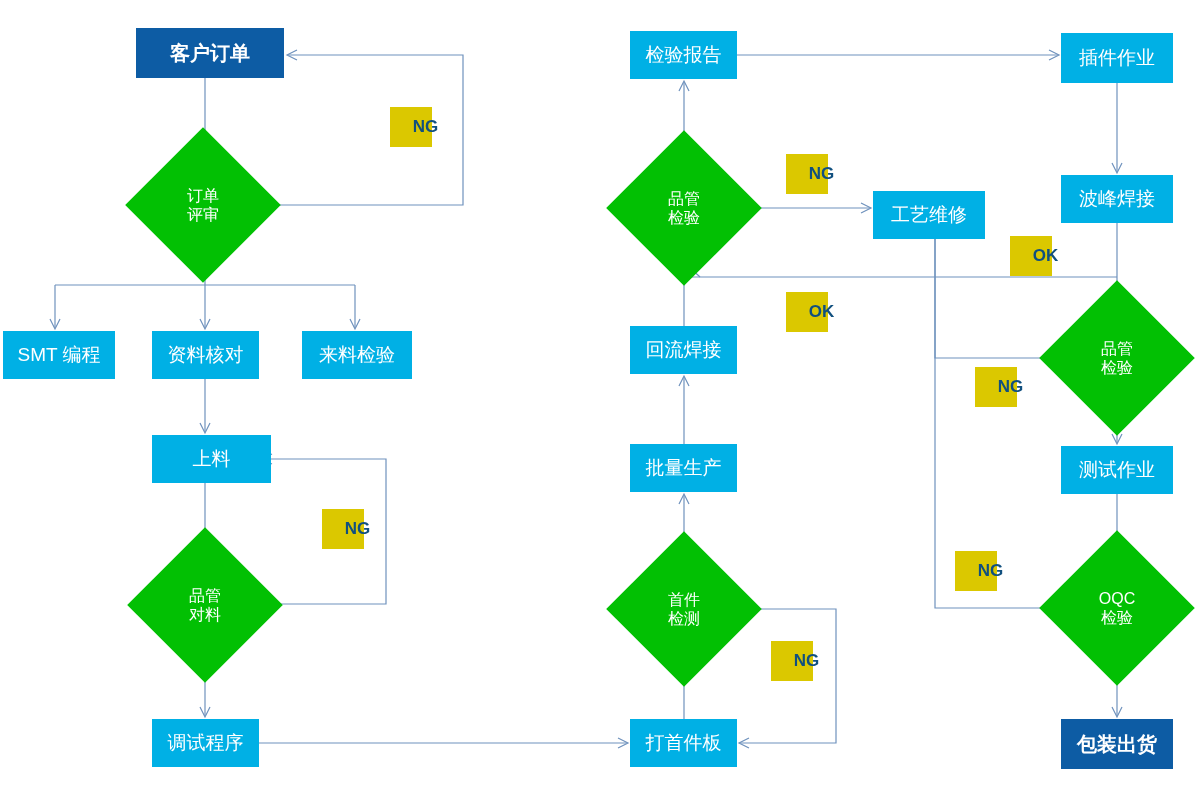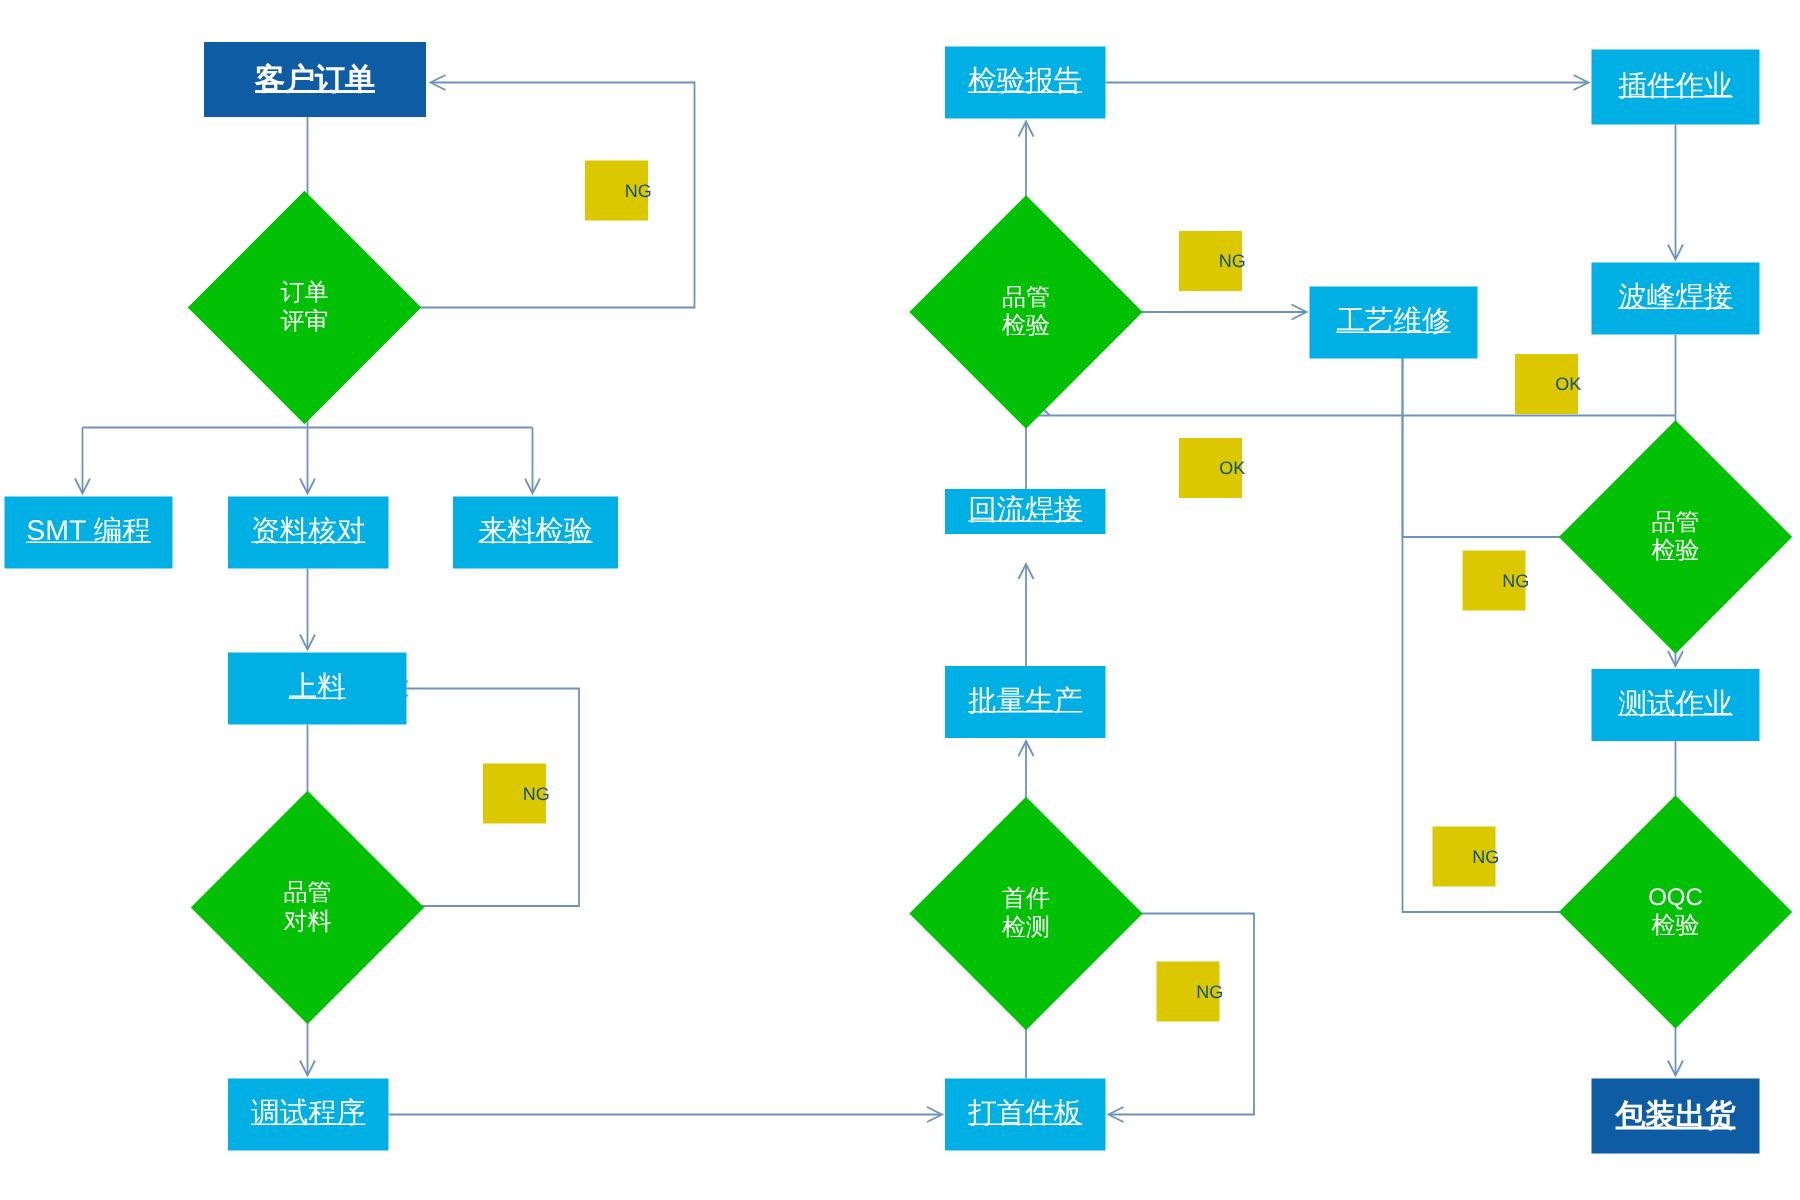--- a/index.html
+++ b/index.html
@@ -2,30 +2,30 @@
 <html><head>
 <meta charset="utf-8">
 <style>
   html,body{margin:0;padding:0;background:#ffffff;}
   body{font-family:"Liberation Sans","DejaVu Sans",sans-serif;}
   #stage{position:relative;width:1200px;height:800px;background:#ffffff;overflow:hidden;}
   svg#wires{position:absolute;left:0;top:0;width:1200px;height:800px;}
 
   .node{position:absolute;box-sizing:border-box;display:flex;align-items:center;justify-content:center;
         text-align:center;color:#ffffff;line-height:1.15;white-space:pre-line;}
-  .rect{font-size:19px;text-decoration:underline;}
+  .rect{font-size:19px;}
   .rect.dark{background:#0d5ca4;font-weight:bold;font-size:20px;}
   .rect.light{background:#00b0e5;}
   .diamond-wrap{position:absolute;}
   .diamond{position:absolute;left:0;top:0;width:100%;height:100%;background:#02c003;
            transform:rotate(45deg);}
   .diamond-label{position:absolute;left:0;top:0;width:100%;height:100%;display:flex;
            align-items:center;justify-content:center;color:#ffffff;font-size:16px;
            line-height:1.2;text-align:center;white-space:pre-line;}
-  .tag{position:absolute;background:#dbc800;color:#11507f;font-size:12px;font-weight:normal;
+  .tag{position:absolute;background:#dbc800;color:#11507f;font-size:17px;font-weight:bold;
        display:flex;align-items:center;justify-content:center;box-sizing:border-box;padding-left:29px;}
 </style>
 </head>
 <body>
 
 <div id="stage">
 
   <svg id="wires" viewBox="0 0 1200 800" xmlns="http://www.w3.org/2000/svg">
     <defs>
       <marker id="ah" markerWidth="14" markerHeight="14" refX="11" refY="6" orient="auto" markerUnits="userSpaceOnUse">
@@ -94,21 +94,21 @@
 
   <div class="node rect light" style="left:630px;top:719px;width:107px;height:48px;">打首件板</div>
 
   <div class="diamond-wrap" style="left:629px;top:554px;width:110px;height:110px;">
     <div class="diamond"></div>
     <div class="diamond-label">首件
 检测</div>
   </div>
 
   <div class="node rect light" style="left:630px;top:444px;width:107px;height:48px;">批量生产</div>
-  <div class="node rect light" style="left:630px;top:326px;width:107px;height:30px;">回流焊接</div>
+  <div class="node rect light" style="left:630px;top:326px;width:107px;height:48px;">回流焊接</div>
 
   <div class="diamond-wrap" style="left:629px;top:153px;width:110px;height:110px;">
     <div class="diamond"></div>
     <div class="diamond-label">品管
 检验</div>
   </div>
 
   <div class="node rect light" style="left:630px;top:31px;width:107px;height:48px;">检验报告</div>
 
   <div class="node rect light" style="left:1061px;top:175px;width:112px;height:48px;">波峰焊接</div>

